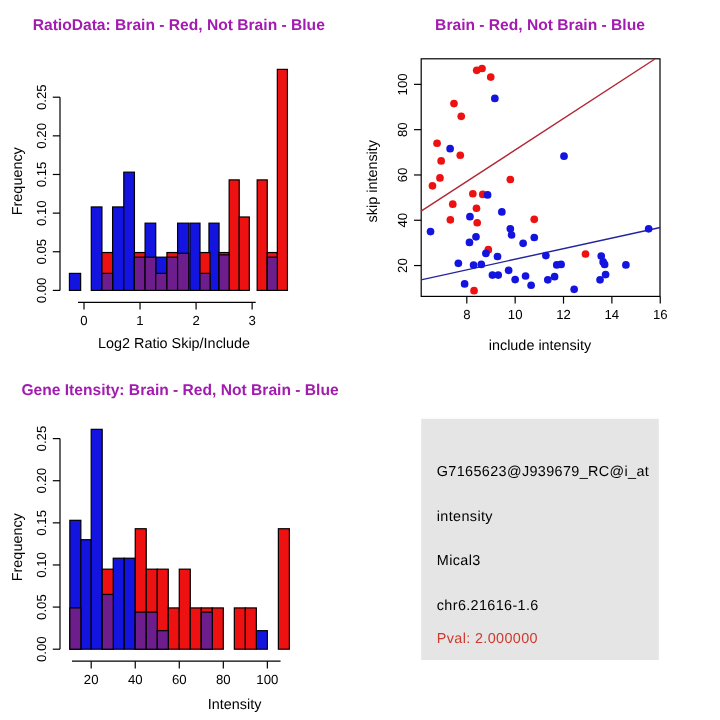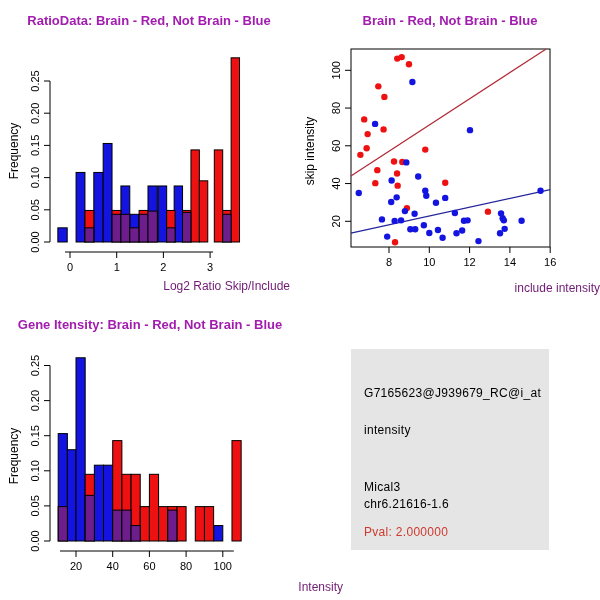--- a/index.html
+++ b/index.html
@@ -1,19 +1,19 @@
 <!DOCTYPE html>
 <html><head>
 <meta charset="utf-8">
 <style>
   html,body{margin:0;padding:0;background:#fff;}
   #canvas{position:relative;width:600px;height:600px;background:#fff;overflow:hidden;
           font-family:"Liberation Sans","DejaVu Sans",sans-serif;}
   .title{position:absolute;font-size:13px;font-weight:bold;color:#a21caf;text-align:center;white-space:nowrap;}
-  .axlab{position:absolute;font-size:12px;color:#701a75;text-align:right;white-space:nowrap;}
+  .axlab{position:absolute;font-size:12px;color:#000000;text-align:center;white-space:nowrap;}
   .ylab{position:absolute;font-size:12px;color:#000;text-align:center;white-space:nowrap;
         width:90px;height:14px;transform:rotate(-90deg);}
   svg{position:absolute;overflow:visible;}
   #infobox{position:absolute;left:351px;top:349px;width:198px;height:201px;}
   .infoline{position:absolute;left:13px;font-size:12px;color:#000;white-space:nowrap;letter-spacing:0.3px;}
 </style>
 </head>
 <body>
 
 <div id="canvas">
@@ -212,18 +212,18 @@
       <rect x="121.875" y="210.112" width="9.175" height="30.887999999999998" fill="#6e1e8c" stroke="#000" stroke-width="1"></rect>
       <rect x="131.05" y="225.556" width="9.175" height="15.443999999999999" fill="#6e1e8c" stroke="#000" stroke-width="1"></rect>
       <rect x="167.75" y="210.112" width="9.175" height="30.887999999999998" fill="#6e1e8c" stroke="#000" stroke-width="1"></rect>
     </svg>
   <div class="axlab" style="left:0px;top:580px;width:295px;padding-left:48px;">Intensity</div>
   <div class="ylab" style="left:-31px;top:449px;">Frequency</div>
 
   <div id="infobox" style="background: #e5e5e5;">
     <div class="infoline" style="top:37px;">G7165623@J939679_RC@i_at</div>
     <div class="infoline" style="top:74px;">intensity</div>
-    <div class="infoline" style="top:111px;margin-top:20px;">Mical3</div>
+    <div class="infoline" style="top:111px;">Mical3</div>
     <div class="infoline" style="top:148px;">chr6.21616-1.6</div>
     <div class="infoline" style="top: 176px; color: rgb(205, 58, 46);">Pval: 2.000000</div>
   </div>
 
 </div>
 
 </body></html>

